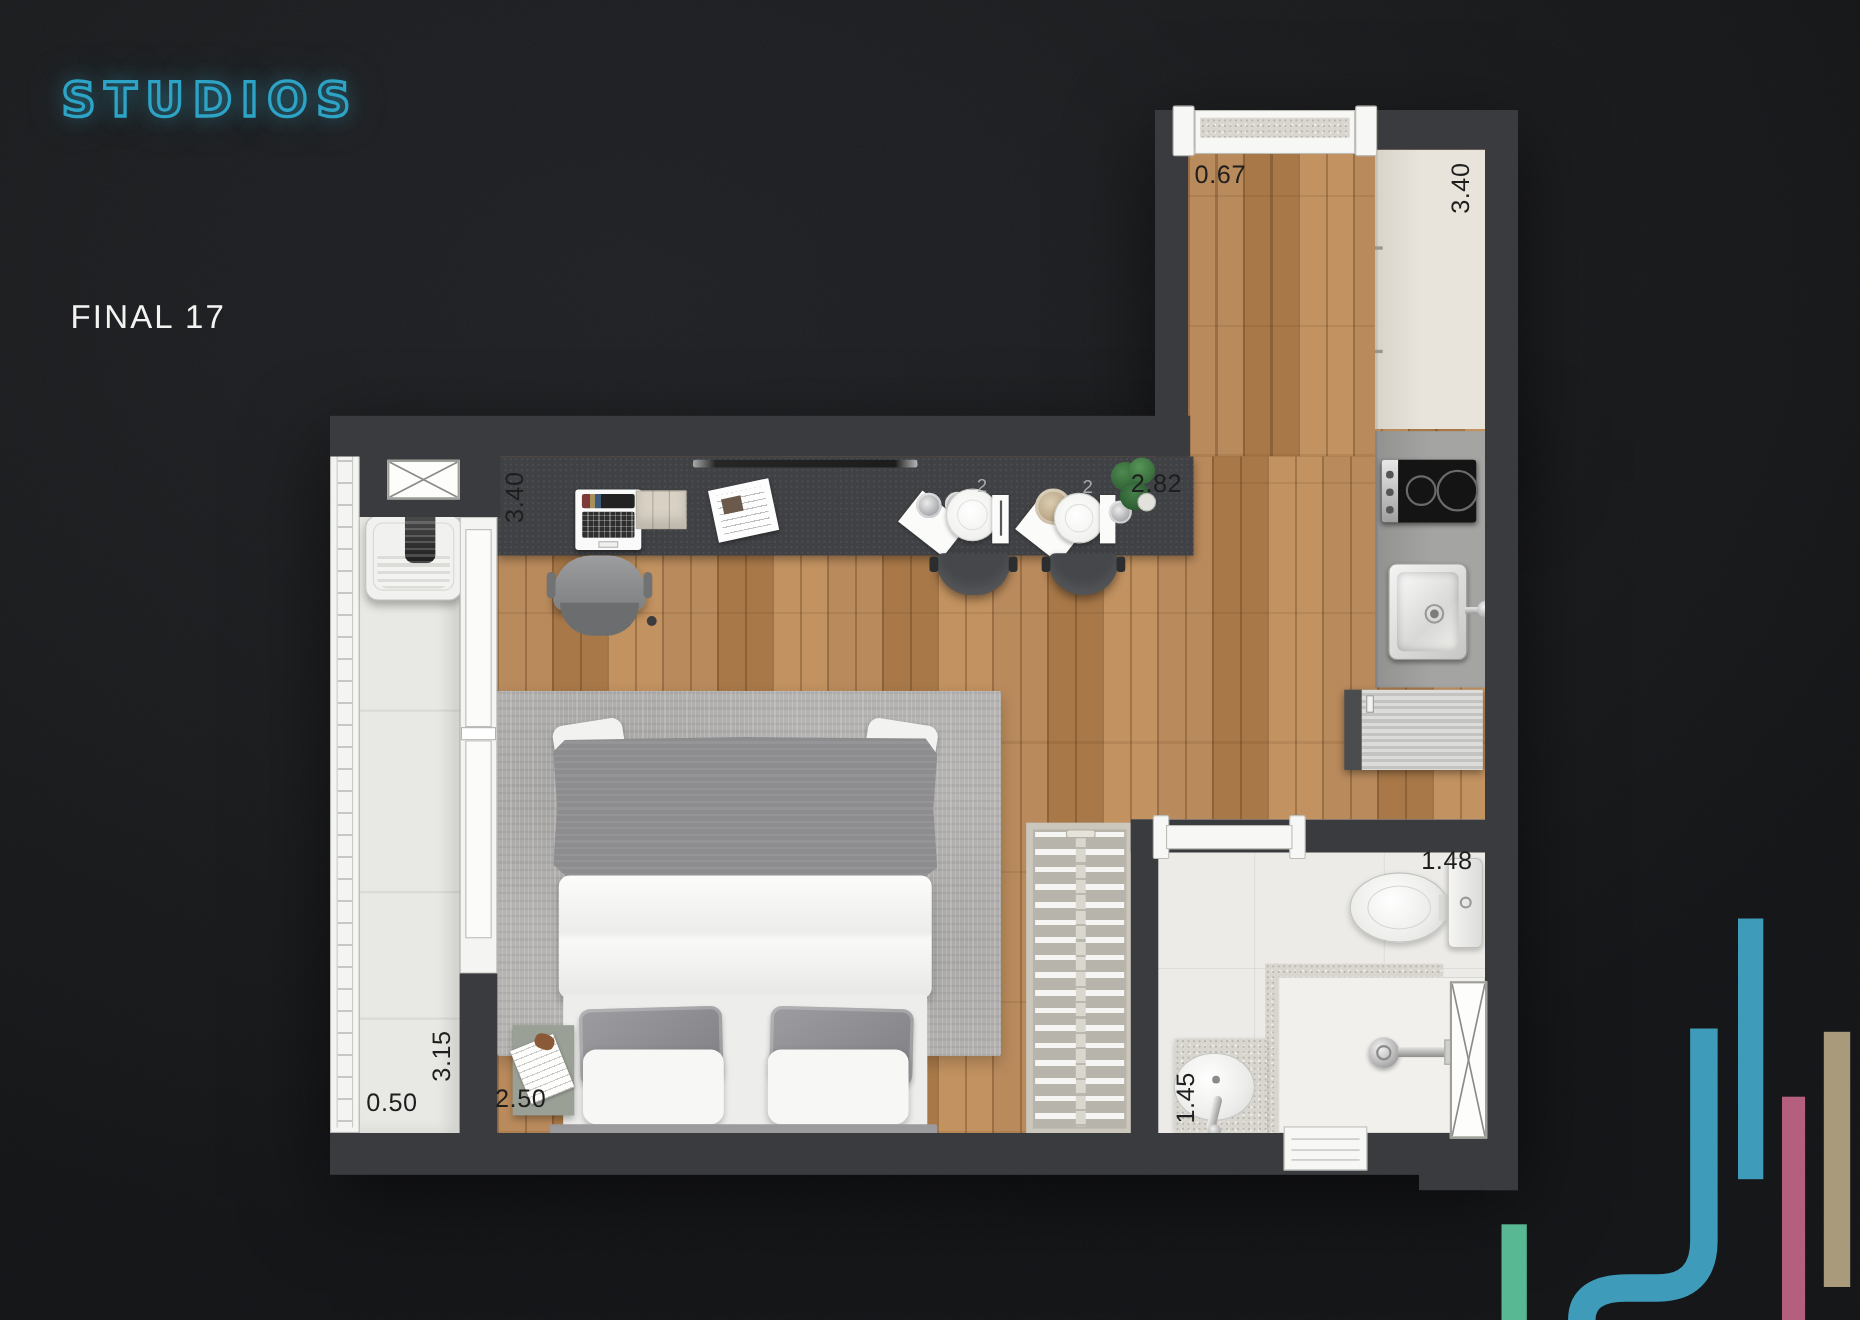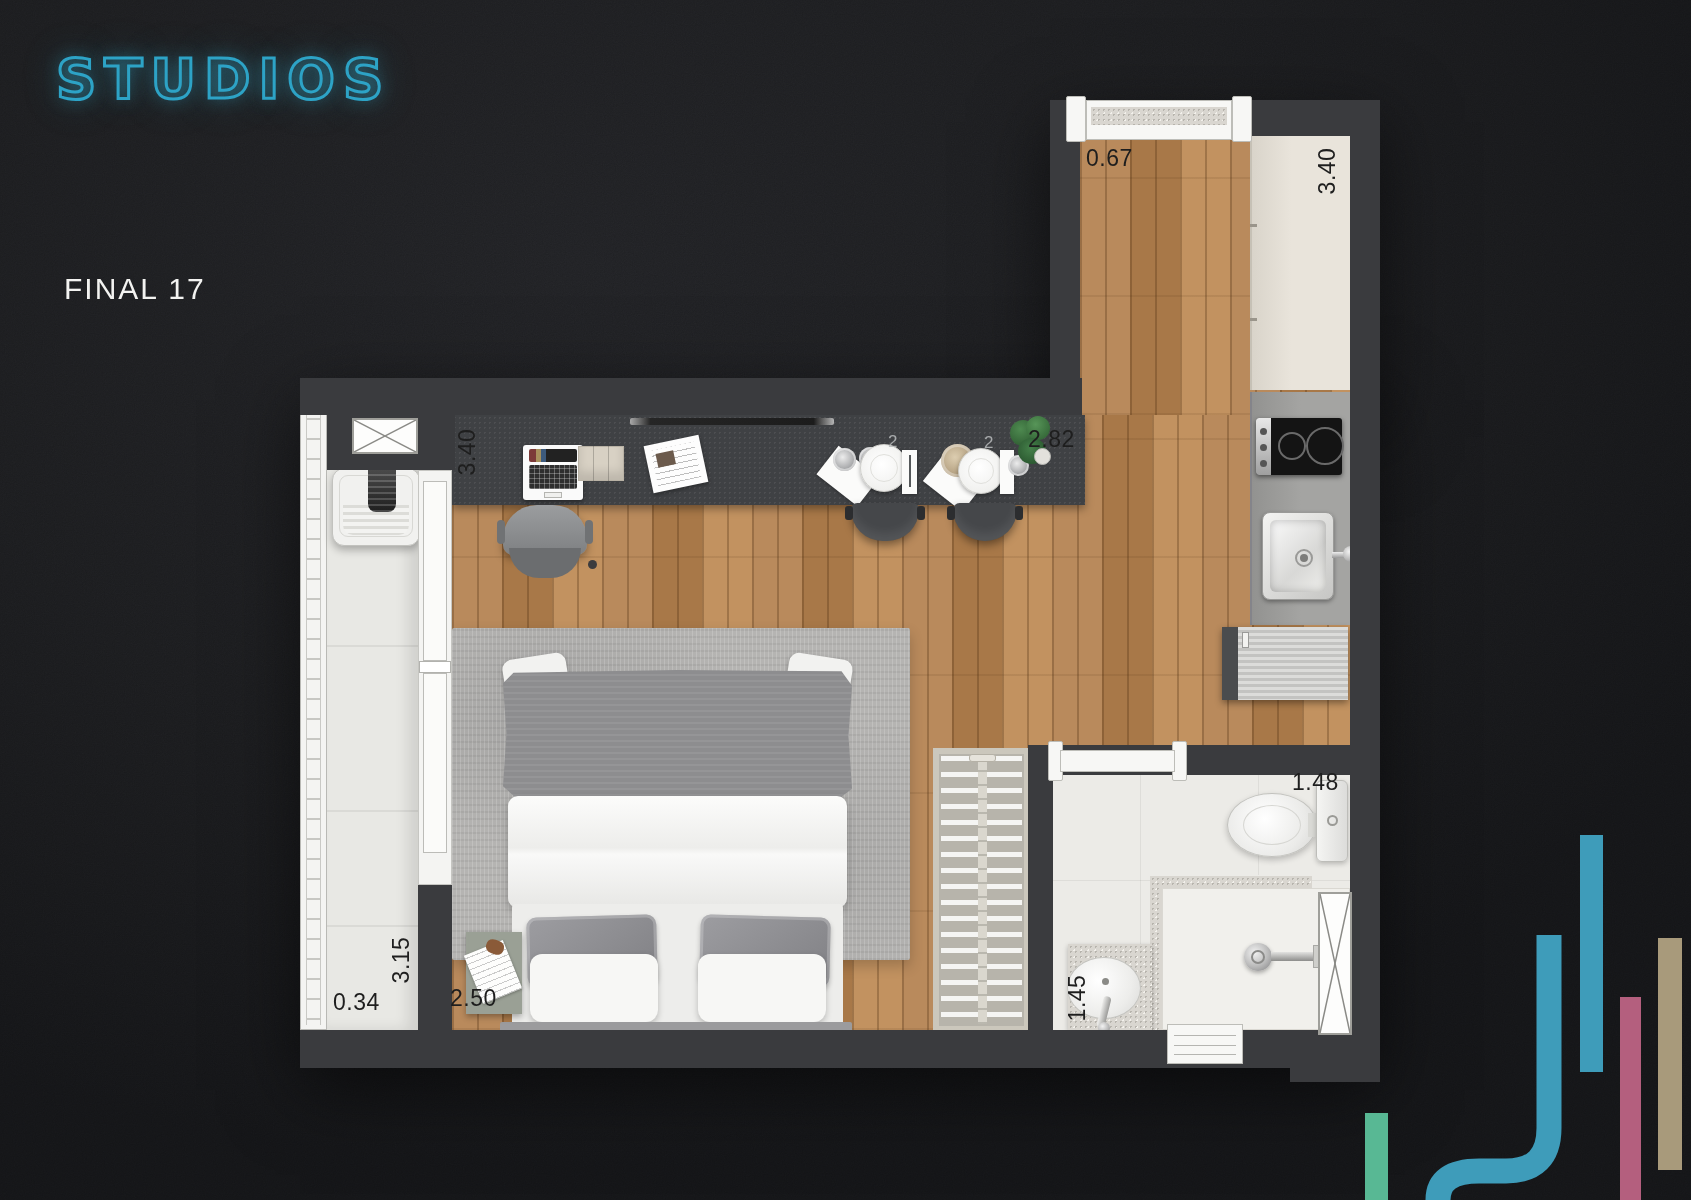--- a/index.html
+++ b/index.html
@@ -6,22 +6,22 @@
   #stage{
     position:relative;width:1691px;height:1200px;overflow:hidden;
     background:radial-gradient(1300px 900px at 34% 22%, #2b2c30 0%, #242528 55%, #1b1c1f 100%);
     font-family:"Liberation Sans",sans-serif;
   }
   #stage *{position:absolute;box-sizing:border-box;}
   svg.noise{left:0;top:0;pointer-events:none;}
 
   
   .studios{
-    left:56px;top:46px;font-family:"DejaVu Sans",sans-serif;
-    font-size:56px;font-weight:800;letter-spacing:8px;
+    left:56px;top:66px;font-family:"DejaVu Sans",sans-serif;
+    font-size:43px;font-weight:800;letter-spacing:8px;
     color:rgba(45,163,198,0.10);-webkit-text-stroke:3px #2da3c6;
     text-shadow:0 0 18px rgba(54,170,205,.45),0 0 42px rgba(54,170,205,.25);
   }
   .area{left:62px;top:164px;font-family:"DejaVu Sans",sans-serif;
     font-size:62px;font-weight:700;color:#c7607e;letter-spacing:1px;}
   .final{left:64px;top:272px;font-size:30px;font-weight:400;color:#f3f3f1;letter-spacing:2px;}
 
   
   .wall{background:#3a3b3e;}
   .shadowbox{background:rgba(0,0,0,0);box-shadow:0 22px 70px rgba(0,0,0,.55);}
@@ -309,21 +309,21 @@
     <div style="left:6px;top:10px;width:62px;height:1px;background:#b5b5b1;"></div>
     <div style="left:6px;top:20px;width:62px;height:1px;background:#b5b5b1;"></div>
     <div style="left:6px;top:29px;width:62px;height:1px;background:#b5b5b1;"></div>
   </div>
 
   <div class="dim" style="left:1086px;top:146px;text-align:left;">0.67</div>
   <div class="dim v" style="left:1298px;top:159px;">3.40</div>
   <div class="dim v" style="left:438px;top:440px;">3.40</div>
   <div class="dim" style="left:1028px;top:427px;text-align:left;">2.82</div>
   <div class="dim v" style="left:372px;top:948px;">3.15</div>
-  <div class="dim" style="left:333px;top:990px;text-align:left;">0.34</div>
+  <div class="dim" style="left:333px;top:990px;text-align:left;">0.50</div>
   <div class="dim" style="left:450px;top:986px;text-align:left;">2.50</div>
   <div class="dim v" style="left:1048px;top:986px;">1.45</div>
   <div class="dim" style="left:1292px;top:770px;text-align:left;">1.48</div>
 
   <svg style="left:1360px;top:755px;" width="331" height="445" viewBox="0 0 331 445">
     <rect x="220" y="80" width="23" height="237" fill="#3e9cba"></rect>
     <path d="M189,180 V373 Q189,416 146,416 H119 Q78,416 78,445 L78,450" fill="none" stroke="#3e9cba" stroke-width="25"></path>
     <rect x="260" y="242" width="21" height="203" fill="#b45f7e"></rect>
     <rect x="298" y="183" width="24" height="232" fill="#a89a7b"></rect>
     <rect x="5" y="358" width="23" height="87" fill="#58b894"></rect>

